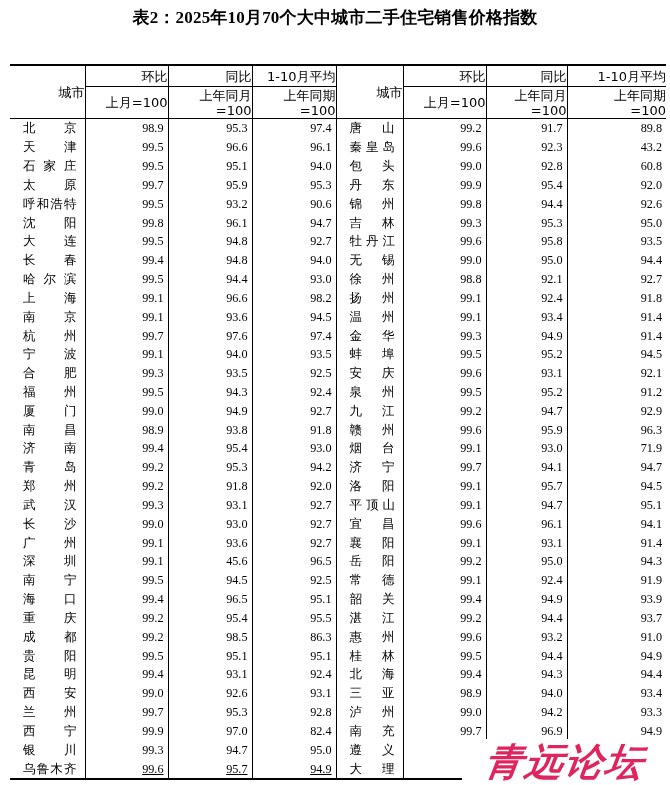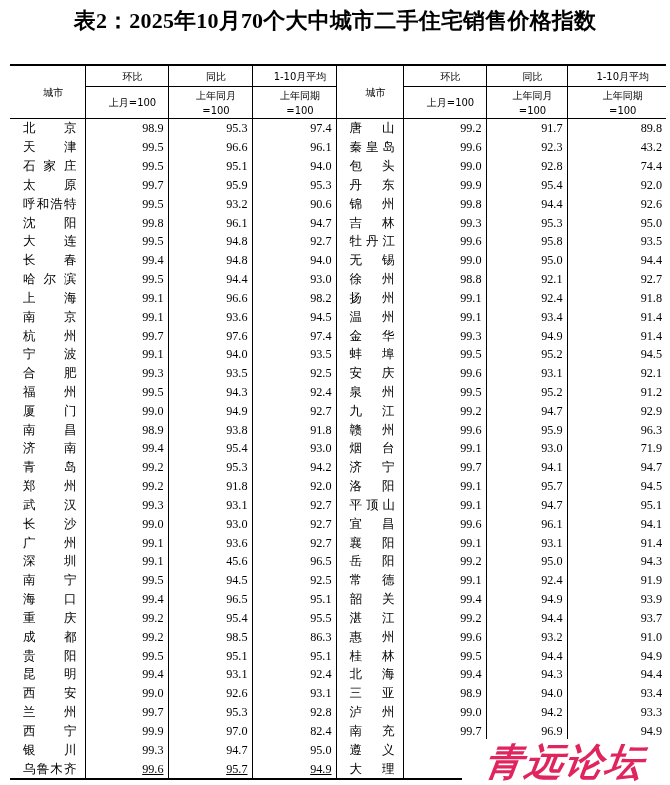--- a/index.html
+++ b/index.html
@@ -1,25 +1,25 @@
 <!DOCTYPE html>
 <html><head>
 <meta charset="utf-8">
 <style>
   html, body { margin:0; padding:0; background:#ffffff; }
   body { width:670px; height:785px; position:relative; overflow:hidden;
          font-family:"Liberation Serif", "DejaVu Serif", serif; color:#000; }
   .title { position:absolute; top:6px; left:0; width:670px; text-align:center;
-           font-size:22px; font-weight:bold; letter-spacing:0.2px; }
+           font-size:17px; font-weight:bold; letter-spacing:0.2px; }
   table.idx { position:absolute; left:10px; top:64px; width:656px; border-collapse:collapse;
               table-layout:fixed; font-size:12.2px; }
   table.idx td, table.idx th { padding:0; font-weight:normal; }
   table.idx thead tr.h1 th { border-top:2.5px solid #000; height:20px; }
-  table.idx thead tr.h1 th, table.idx thead tr.h2 th { text-align:center; line-height:15px;
-              font-family:"DejaVu Sans", "Liberation Sans", sans-serif; font-size:10px;padding-left:12px; }
+  table.idx thead tr.h1 th, table.idx thead tr.h2 th { text-align:right; line-height:15px;
+              font-family:"DejaVu Sans", "Liberation Sans", sans-serif; font-size:13px;padding-left:12px; }
   table.idx thead tr.h2 th { height:31px; border-bottom:1.5px solid #000; }
   table.idx thead th.city { border-bottom:1.5px solid #000; }
   .bl { border-left:1px solid #000; }
   .bb1 { border-bottom:1px solid #000; }
   table.idx tbody td { height:18.83px; line-height:18px; }
   td.city { text-align:justify; text-align-last:justify; padding:0 8px 0 13px !important;
             font-family:"DejaVu Sans", "Liberation Sans", sans-serif; font-size:12.5px; white-space:nowrap; }
   td.city span { display:inline-block; width:100%; text-align:justify; text-align-last:justify; }
   td.num { text-align:right; padding-right:4px !important; }
   table.idx tbody tr:last-child td { border-bottom:2.5px solid #000;text-decoration:underline; }
@@ -86,21 +86,21 @@
         <td class="num bl">43.2</td>
       </tr>
       <tr>
         <td class="city"><span>石 家 庄</span></td>
         <td class="num bl">99.5</td>
         <td class="num bl">95.1</td>
         <td class="num bl">94.0</td>
         <td class="city bl"><span>包 头</span></td>
         <td class="num bl">99.0</td>
         <td class="num bl">92.8</td>
-        <td class="num bl">74.4</td>
+        <td class="num bl">60.8</td>
       </tr>
       <tr>
         <td class="city"><span>太 原</span></td>
         <td class="num bl">99.7</td>
         <td class="num bl">95.9</td>
         <td class="num bl">95.3</td>
         <td class="city bl"><span>丹 东</span></td>
         <td class="num bl">99.9</td>
         <td class="num bl">95.4</td>
         <td class="num bl">92.0</td>

